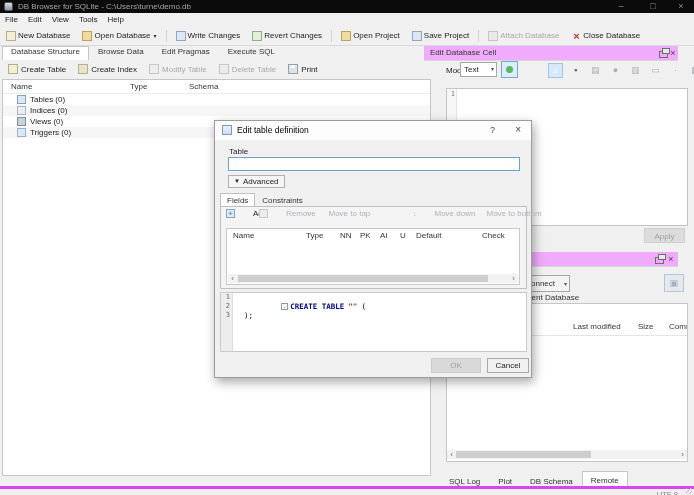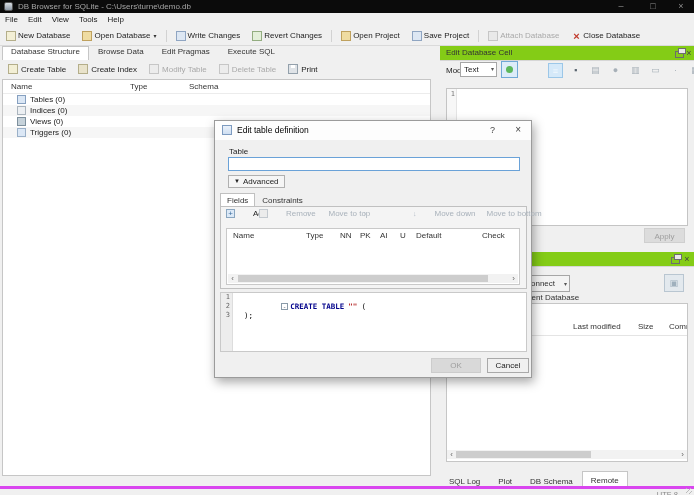--- a/index.html
+++ b/index.html
@@ -62,21 +62,21 @@
   .th-name{left:8px;} .th-type{left:127px;} .th-schema{left:186px;}
   .tree-row{position:relative;height:11px;line-height:11px;padding-left:27px;}
   .tree-body .tree-row:nth-child(even){background:#f6f6f6;}
   .row-icon{position:absolute;left:14px;top:1px;width:9px;height:9px;box-sizing:border-box;}
   .icon-tables{background:#dbe7f5;border:1px solid #86a0c0;}
   .icon-indices{background:#eceff2;border:1px solid #aab4bd;}
   .icon-views{background:#c6d2da;border:1px solid #7e909d;}
   .icon-triggers{background:#dbe7f5;border:1px solid #9ab0c8;}
 
   
-  .dock-header{position:absolute;left:440px;width:254px;height:14px;background:#84cc16;
+  .dock-header{position:absolute;left:424px;width:254px;height:14px;background:#f0abfc;
                border-bottom:1px solid #d6d6d6;}
   .dock-title{position:absolute;left:6px;top:2px;color:#333;white-space:nowrap;}
   .float-icon{position:absolute;top:5px;width:7px;height:5px;border:1px solid #6d6d6d;}
   .float-icon::after{content:"";position:absolute;left:2px;top:-4px;width:6px;height:4px;
                      border:1px solid #6d6d6d;background:#e9e9e9;}
   .dock-close{position:absolute;top:1px;width:10px;height:12px;line-height:12px;text-align:center;
               color:#444;font-size:9px;}
   .dock-close::before{content:"×";}
 
   

